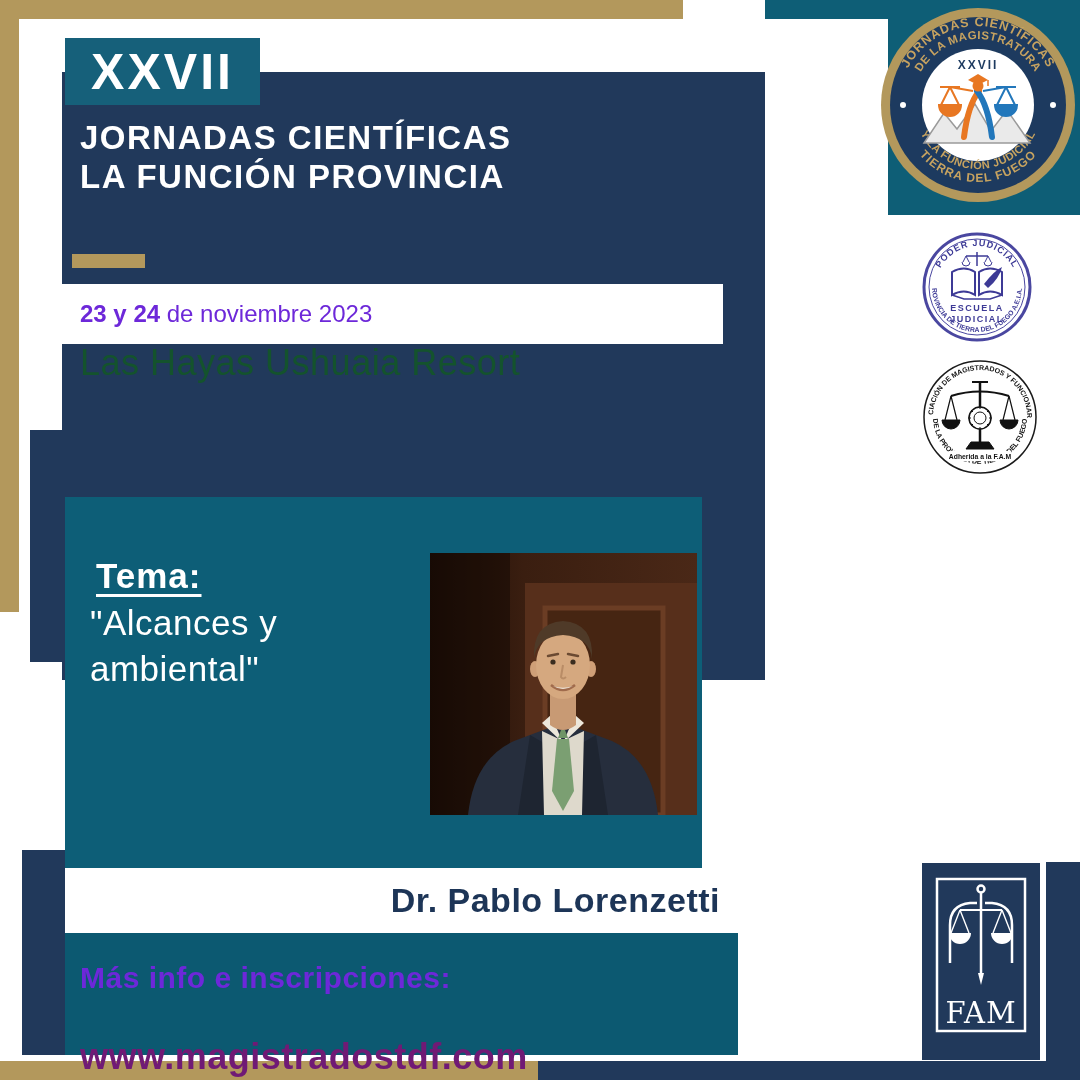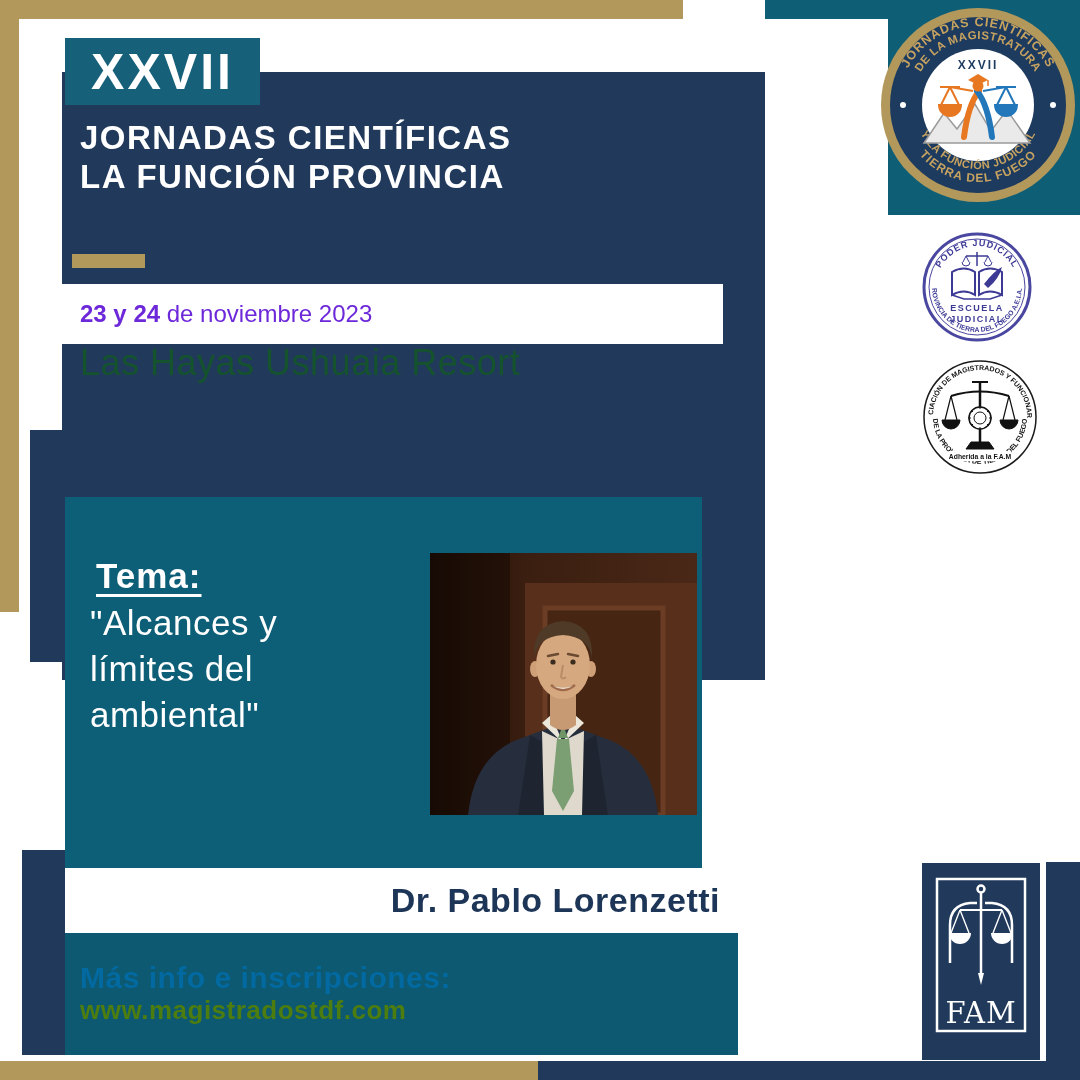--- a/index.html
+++ b/index.html
@@ -45,22 +45,22 @@
     text-decoration:underline;text-underline-offset:6px;letter-spacing:1px;margin-left:6px;
   }
   .tema-lines{left:90px;top:600px;width:350px;color:#fff;font-size:35px;font-weight:500;line-height:46px;letter-spacing:0.5px;}
   .photo{left:430px;top:553px;width:267px;height:262px;}
   
   .name-bar{
     left:65px;top:868px;width:685px;height:82px;background:#fff;
     color:#1d3557;font-size:34px;font-weight:800;line-height:65px;
     text-align:right;padding-right:30px;box-sizing:border-box;letter-spacing:0.5px;
   }
-  .footer-info{left:80px;top:961px;color:#0369a1;font-size:30px;font-weight:600;letter-spacing:0.5px;}
-  .footer-web{left:80px;top:995px;color:#4d7c0f;font-size:26px;font-weight:800;letter-spacing:0.5px;}
+  .footer-info{left:80px;top:961px;color:#6d28d9;font-size:30px;font-weight:600;letter-spacing:0.5px;}
+  .footer-web{left:80px;top:1036px;color:#701a75;font-size:36px;font-weight:800;letter-spacing:0.5px;}
   
   .main-logo{left:878px;top:5px;width:200px;height:200px;}
   .escuela-logo{left:922px;top:232px;width:110px;height:110px;}
   .asociacion-logo{left:921px;top:358px;width:118px;height:118px;}
   .fam-logo{left:922px;top:863px;width:118px;height:197px;}
   svg text{font-family:"Liberation Sans",sans-serif;}
   .serif{font-family:"DejaVu Serif","Liberation Serif",serif;}
 </style>
 </head>
 <body>
@@ -87,21 +87,20 @@
 <div class="abs date-bar">
   <span class="b">23 y 24</span>
   <span class="r">de noviembre 2023</span>
 </div>
 <div class="abs venue">Las Hayas Ushuaia Resort</div>
 
 <div class="abs teal-tema"></div>
 <div class="abs tema-label">Tema:</div>
 <div class="abs tema-lines">
   <div>"Alcances y</div>
-  <div>límites del</div>
   <div>ambiental"</div>
 </div>
 
 <svg class="abs photo" viewBox="0 0 267 262" xmlns="http://www.w3.org/2000/svg">
   <defs>
     <linearGradient id="wood" x1="0" y1="0" x2="1" y2="0">
       <stop offset="0" stop-color="#1c0d06"></stop>
       <stop offset="0.35" stop-color="#3a1e10"></stop>
       <stop offset="1" stop-color="#4a2817"></stop>
     </linearGradient>

